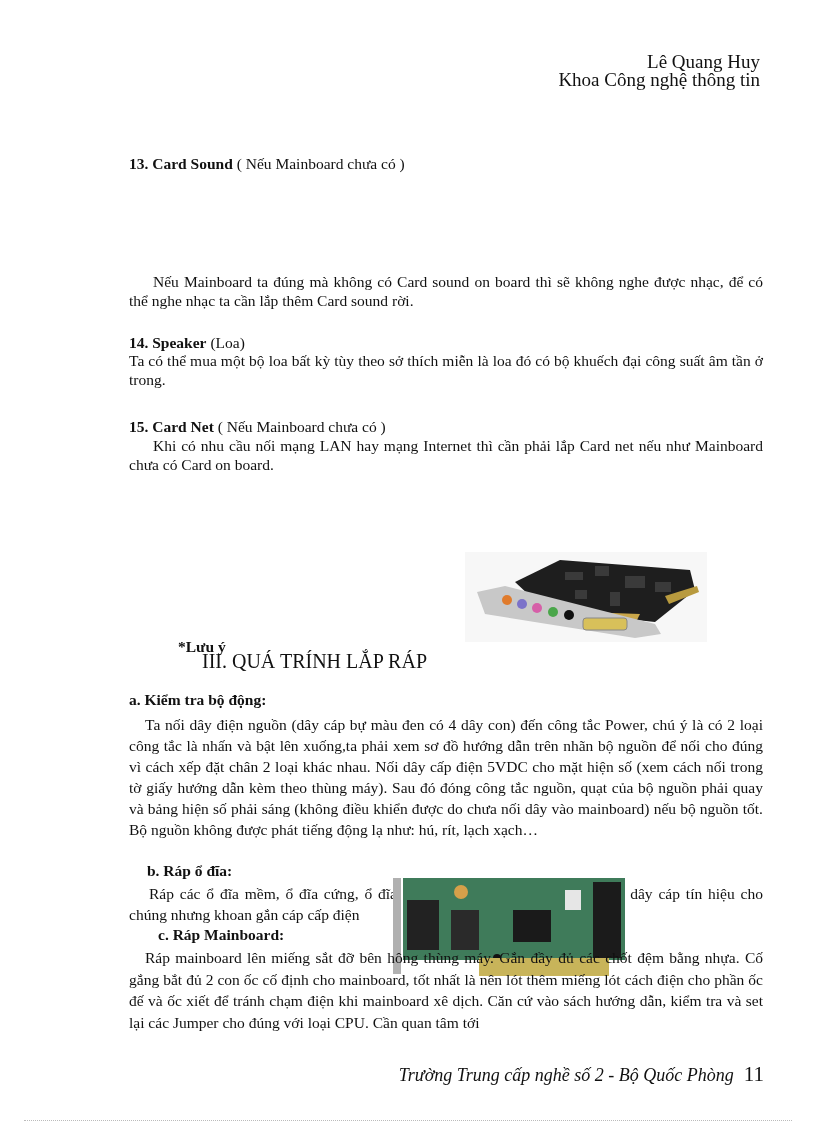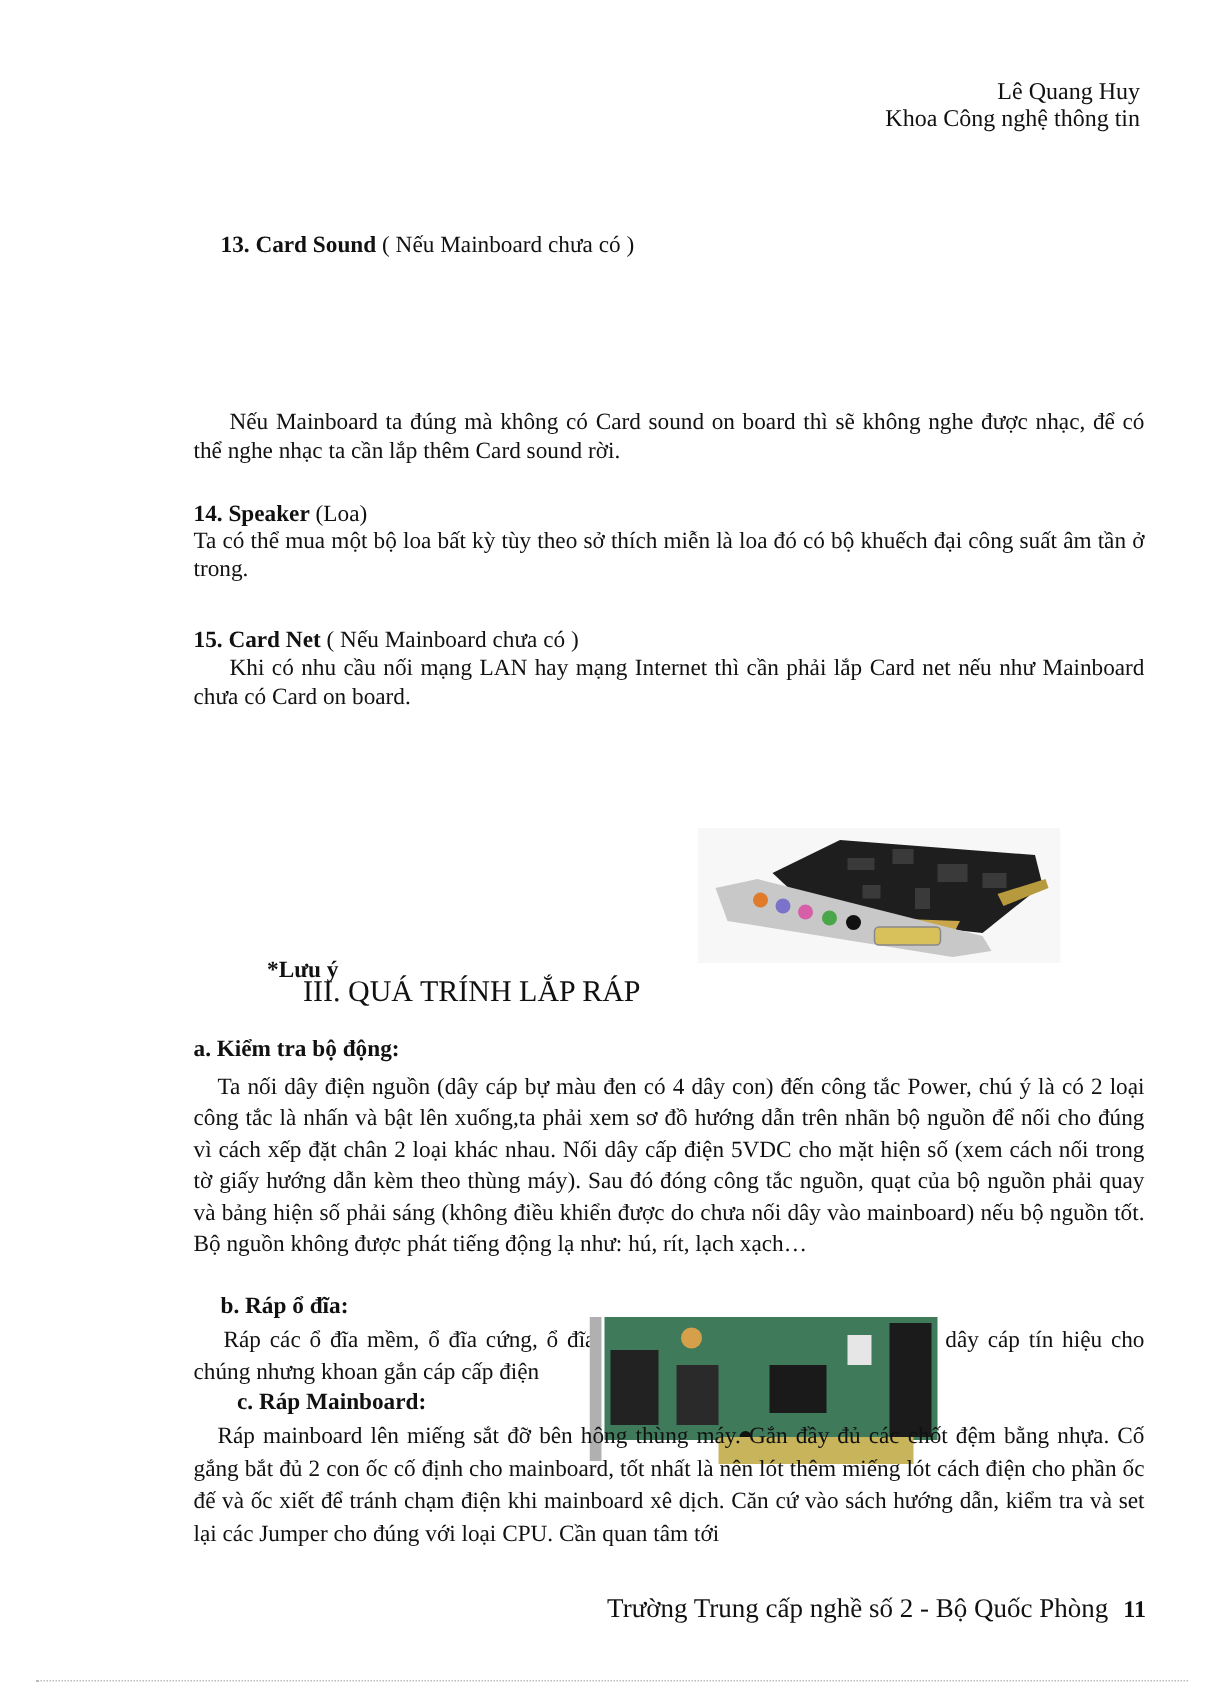--- a/index.html
+++ b/index.html
@@ -1,42 +1,42 @@
 <!DOCTYPE html>
 <html><head>
 <meta charset="utf-8">
 <style>
   html, body { margin:0; padding:0; background:#ffffff; }
   body { width:816px; height:1123px; position:relative; overflow:hidden;
          font-family:"Liberation Serif","DejaVu Serif",serif; color:#111; }
   .abs { position:absolute; }
-  .hdr { right:56px; text-align:right; font-size:16px; line-height:18px; }
+  .hdr { right:56px; text-align:right; font-size:19px; line-height:18px; }
   .body-text { left:129px; width:634px; font-size:15.5px; line-height:18.5px; text-align:justify; }
   .heading { font-weight:bold; }
   .plain { font-weight:normal; }
   .indent { text-indent:24px; }
   .footer { right:52px; top:1062px; font-size:18px; }
-  .footer .school { }
-  .footer .page { margin-left:10px; font-size:16px;font-weight:bold; }
+  .footer .school { font-style:italic; }
+  .footer .page { margin-left:10px; font-size:21px; }
   .dotline { left:24px; top:1120px; width:768px; border-top:1px dotted #bbb; }
 
   
   .soundcard { left:465px; top:552px; width:242px; height:90px; }
   
   .netcard { left:393px; top:870px; width:237px; height:108px; }
 </style>
 </head>
 <body>
 
 <div class="abs hdr" style="top:53px;">
   <div>Lê Quang Huy</div>
   <div>Khoa Công nghệ thông tin</div>
 </div>
 
-<div class="abs body-text" style="top:155px;margin-left:18px;">
+<div class="abs body-text" style="top:155px;">
   <span class="heading">13. Card Sound</span><span class="plain"> ( Nếu Mainboard  chưa có )</span>
 </div>
 <div class="abs body-text indent" style="top:273px;">Nếu Mainboard ta đúng mà không có Card sound on board thì sẽ không nghe được nhạc, để có thể nghe nhạc ta cần lắp thêm Card sound rời.</div>
 
 <div class="abs body-text" style="top:334px;">
   <span class="heading">14. Speaker</span><span class="plain"> (Loa)</span>
 </div>
 <div class="abs body-text" style="top:352px;">Ta có thể mua một bộ loa bất kỳ tùy theo sở thích miễn là loa đó có bộ khuếch đại công suất âm tần ở trong.</div>
 
 <div class="abs body-text" style="top:418px;">

